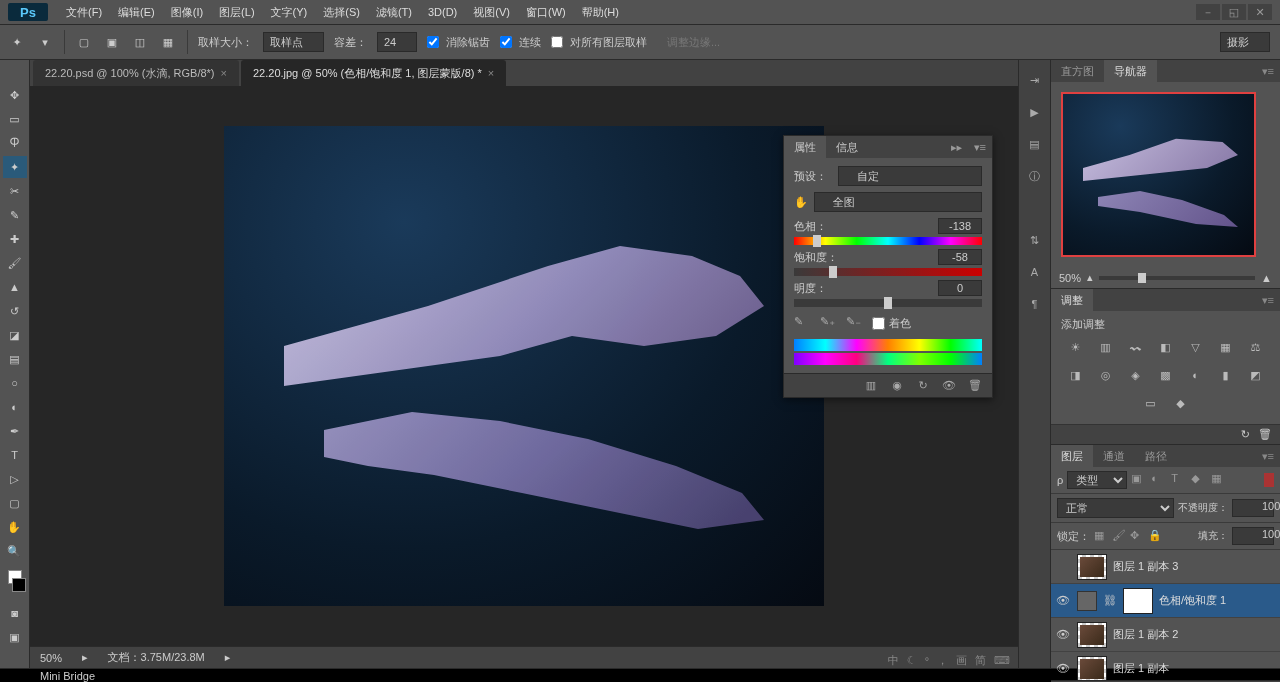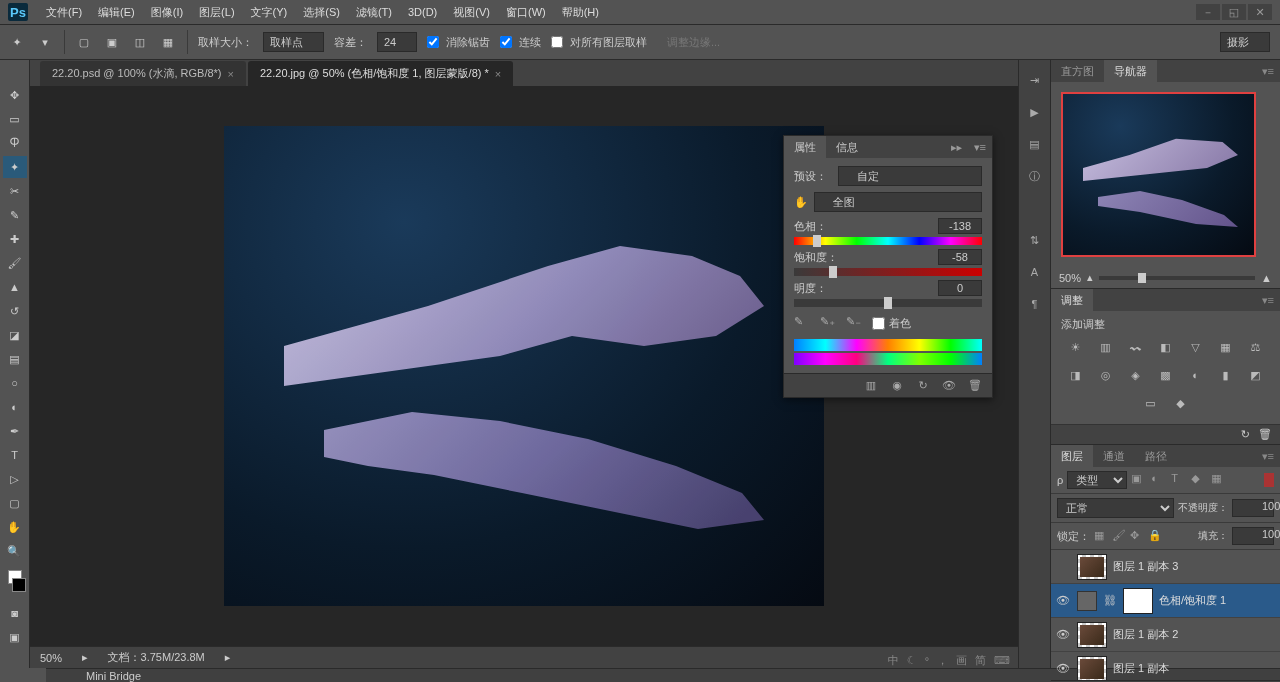--- a/index.html
+++ b/index.html
@@ -1,20 +1,20 @@
 <!DOCTYPE html>
 <html><head>
 <meta charset="utf-8">
 <style>
 * { margin: 0; padding: 0; box-sizing: border-box; font-family: "Microsoft YaHei", sans-serif; font-size: 11px; }
 body { background: #535353; color: #ccc; width: 1280px; height: 682px; overflow: hidden; position: relative; }
 
 
 .menubar { height: 25px; background: #535353; display: flex; align-items: center; padding: 0 8px; border-bottom: 1px solid #2a2a2a; }
-.ps-logo { width: 20px; height: 18px; background: #0a2a3c; color: #5ac8fa; font-weight: bold; font-size: 13px; display: flex; align-items: center; justify-content: center; border-radius: 2px; margin-right: 10px; }
+.ps-logo { width: 40px; height: 18px; background: #0a2a3c; color: #5ac8fa; font-weight: bold; font-size: 13px; display: flex; align-items: center; justify-content: center; border-radius: 2px; margin-right: 10px; }
 .menubar .menu-item { padding: 0 8px; cursor: pointer; color: #ddd; }
 .win-controls { margin-left: auto; display: flex; gap: 2px; }
 .win-controls span { width: 24px; height: 16px; background: #424242; display: flex; align-items: center; justify-content: center; color: #999; cursor: pointer; }
 
 
 .optionsbar { height: 35px; background: #535353; display: flex; align-items: center; padding: 0 8px; gap: 10px; border-bottom: 1px solid #2a2a2a; position: relative; }
 .tool-icon { width: 18px; height: 18px; display: inline-flex; align-items: center; justify-content: center; color: #ccc; }
 .opt-divider { width: 1px; height: 24px; background: #3a3a3a; }
 .opt-select { background: #3a3a3a; border: 1px solid #2a2a2a; color: #ccc; padding: 2px 20px 2px 6px; height: 20px; position: relative; }
 .opt-input { background: #3a3a3a; border: 1px solid #2a2a2a; color: #ccc; padding: 2px 6px; width: 40px; height: 20px; }
@@ -28,35 +28,35 @@
 
 
 .toolbar { width: 30px; background: #535353; border-right: 1px solid #2a2a2a; display: flex; flex-direction: column; align-items: center; padding-top: 24px; gap: 2px; }
 .toolbar .tbtn { width: 24px; height: 22px; display: flex; align-items: center; justify-content: center; color: #ccc; cursor: pointer; position: relative; }
 .toolbar .tbtn.active { background: #2a5a7a; }
 .toolbar .swatch-fg { width: 14px; height: 14px; background: #fff; border: 1px solid #888; position: relative; margin-top: 6px; }
 .toolbar .swatch-bg { width: 14px; height: 14px; background: #000; border: 1px solid #888; position: relative; margin-top: -8px; margin-left: 8px; }
 
 
 .docarea { flex: 1; background: #262626; display: flex; flex-direction: column; position: relative; }
-.tabbar { height: 26px; background: #424242; display: flex; align-items: flex-end; padding-left: 10px; }
+.tabbar { height: 26px; background: #424242; display: flex; padding-left: 3px; }
 .doctab { padding: 5px 12px; background: #333; color: #bbb; margin-right: 2px; border-top-left-radius: 3px; border-top-right-radius: 3px; display: flex; align-items: center; gap: 6px; cursor: pointer; }
 .doctab.active { background: #262626; color: #ddd; }
 .doctab .close { color: #888; }
 .canvas-area { flex: 1; display: flex; align-items: center; justify-content: center; position: relative; background: #262626; }
 .canvas { width: 600px; height: 480px; background: radial-gradient(ellipse at 30% 20%, #1a3a5a 0%, #0a1a2a 60%, #050a12 100%); position: relative; overflow: hidden; }
 
 .hand1 { position: absolute; left: 60px; top: 100px; width: 480px; height: 200px; background: linear-gradient(135deg, #c8c0e0 10%, #9890c0 50%, #706090 90%); clip-path: polygon(0% 60%, 30% 40%, 55% 20%, 70% 10%, 85% 15%, 95% 25%, 100% 40%, 90% 55%, 75% 60%, 60% 55%, 45% 65%, 30% 70%, 15% 75%, 0% 80%); filter: blur(0.5px); opacity: 0.95; }
 .hand2 { position: absolute; left: 100px; top: 250px; width: 440px; height: 180px; background: linear-gradient(135deg, #a098c8 10%, #7870a8 50%, #504878 90%); clip-path: polygon(0% 30%, 20% 20%, 40% 25%, 60% 35%, 80% 50%, 95% 65%, 100% 80%, 85% 85%, 65% 75%, 45% 65%, 25% 55%, 10% 50%, 0% 45%); filter: blur(0.5px); opacity: 0.9; }
 
 
 .statusbar { height: 22px; background: #424242; display: flex; align-items: center; padding: 0 10px; gap: 20px; color: #ccc; border-top: 1px solid #2a2a2a; }
 
 
-.bottombar { height: 14px; background: #404040; display: flex; align-items: center; padding-left: 40px; color: #ccc; font-size: 10px; border-top: 1px solid #2a2a2a; margin-left: 46px; }
+.bottombar { height: 14px; background: #000000; display: flex; align-items: center; padding-left: 40px; color: #ccc; font-size: 10px; border-top: 1px solid #2a2a2a; }
 
 
 .props-panel { position: absolute; left: 783px; top: 135px; width: 210px; background: #535353; border: 1px solid #2a2a2a; box-shadow: 0 2px 8px rgba(0,0,0,0.5); z-index: 10; }
 .props-tabbar { height: 22px; background: #424242; display: flex; align-items: center; }
 .props-tab { padding: 4px 10px; color: #ccc; }
 .props-tab.active { background: #535353; }
 .props-tab-spacer { flex: 1; }
 .props-arrow { padding: 0 6px; color: #999; cursor: pointer; }
 .props-header { height: 28px; display: flex; align-items: center; gap: 6px; padding: 0 8px; background: #4a4a4a; }
 .props-icon { width: 18px; height: 18px; background: #666; border: 1px solid #333; }

